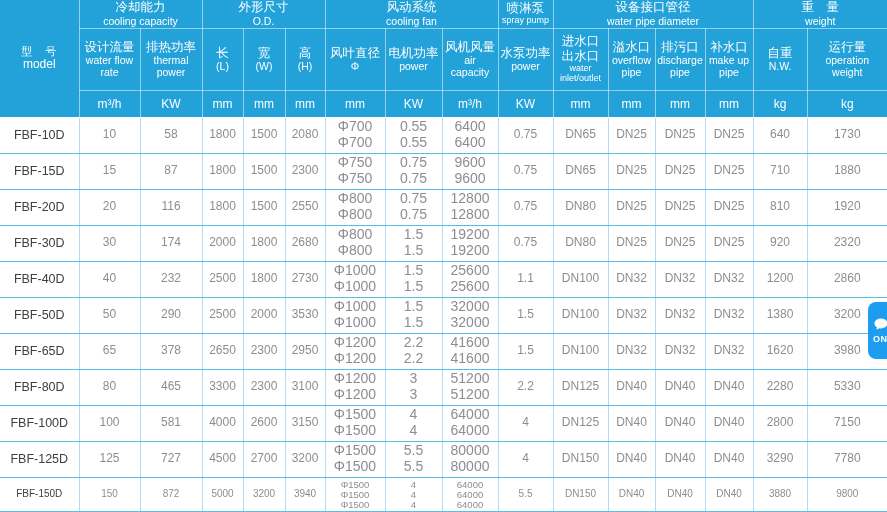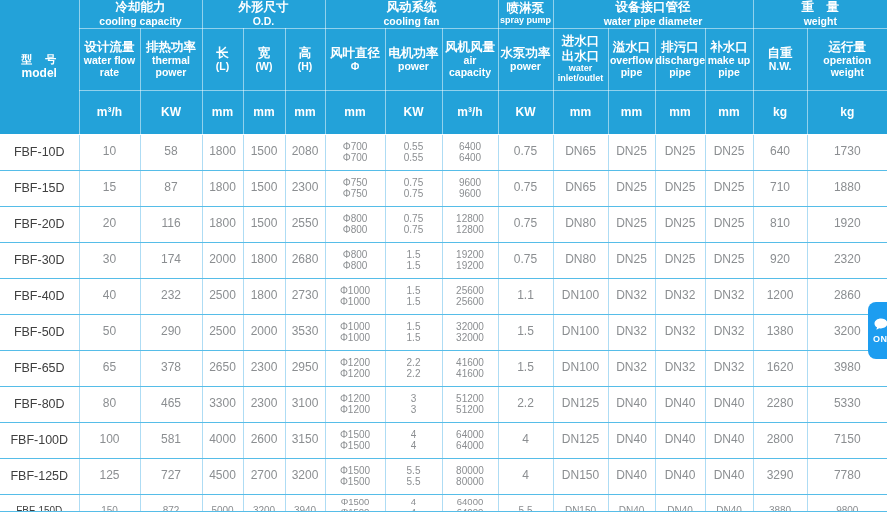--- a/index.html
+++ b/index.html
@@ -16,29 +16,29 @@
   table{
     border-collapse:collapse;
     table-layout:fixed;
     width:887px;
     border-style:hidden; 
   }
   
   th{
     background:#23a2d9;
     color:#ffffff;
-    font-weight:bold;
+    font-weight:normal;
     padding:0;
     border:1px solid rgba(255,255,255,0.5);
     vertical-align:middle;
     text-align:center;
   }
   tr.r-grp{height:28px;}
   tr.r-sub{height:62px;}
-  tr.r-unit{height:44px;}
+  tr.r-unit{height:27px;}
   th .zh{font-size:12.5px;line-height:1.15;white-space:pre-line;}
   th .en{font-size:10.5px;line-height:1.1;white-space:pre-line;margin-top:1px;}
   th .en.tiny{font-size:9px;}
   th.model-h .zh{font-size:11px;letter-spacing:1px;}
   th.model-h .en{font-size:12px;}
   tr.r-unit th{font-size:12px;}
   
   td{
     background:#ffffff;
     color:#8b8e91;
@@ -50,21 +50,21 @@
     white-space:pre-line;
     border:1px solid #aedcf4;
     border-top:1px solid #56bde8;
     border-bottom:1px solid #56bde8;
     overflow:hidden;
   }
   tbody tr{height:36px;}
   tbody tr:last-child{height:35px;}
   tbody tr:last-child td{font-size:10px;line-height:1.08;}
   td.model-cell{color:#404040;font-size:12.5px;}
-  td.stacked{font-size:10px;line-height:1.12;}
+  td.stacked{font-size:14px;line-height:1.12;}
   tbody tr:last-child td.stacked{font-size:9.5px;line-height:1.05;}
   
   .float-btn{
     position:absolute;
     top:302px;
     right:-39px;
     width:58px;
     height:57px;
     background:#1d9df0;
     border-radius:8px;

